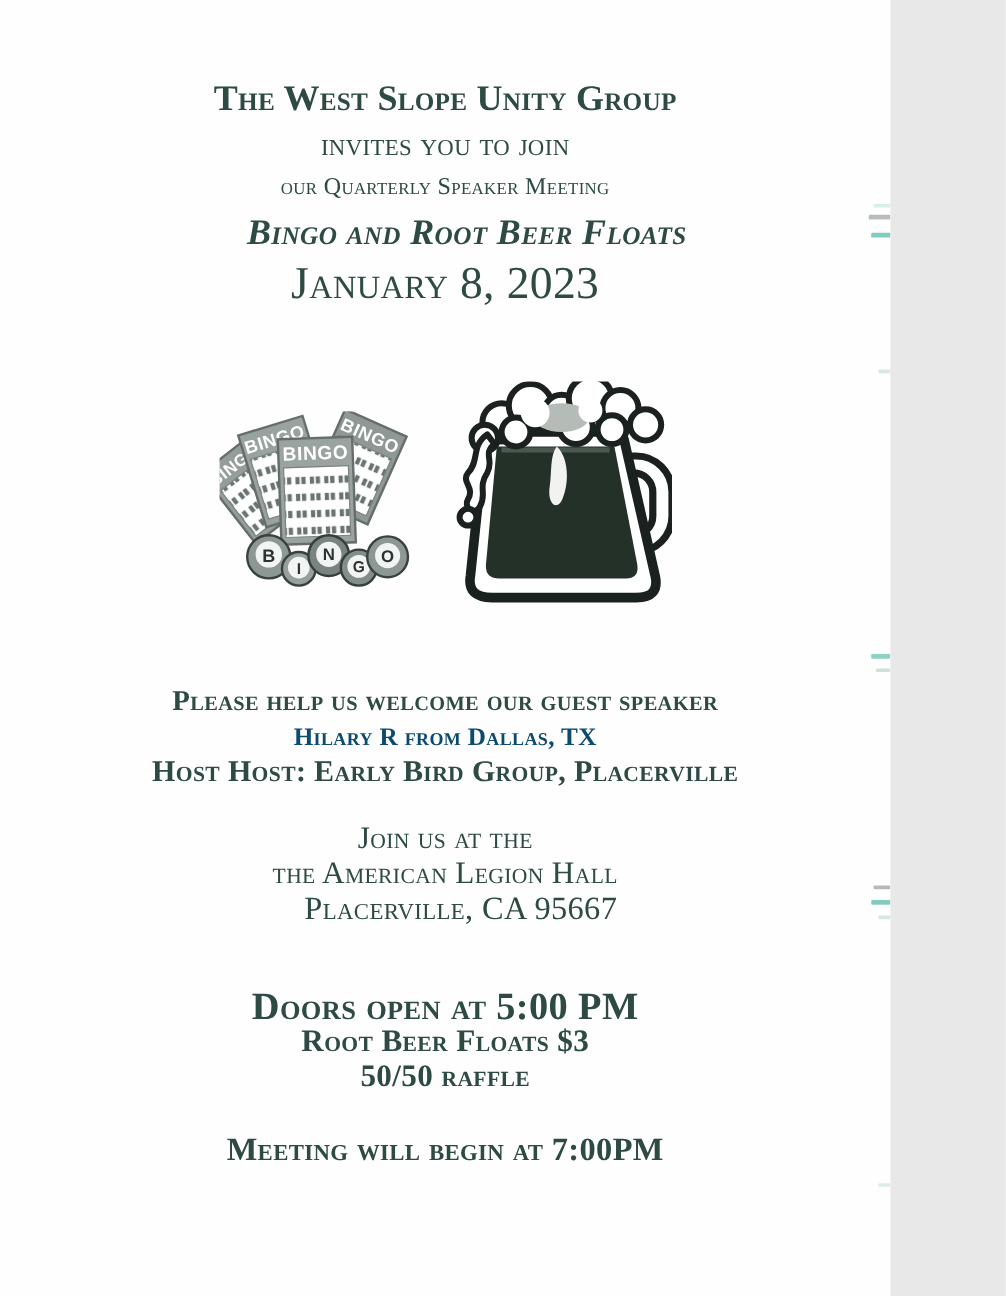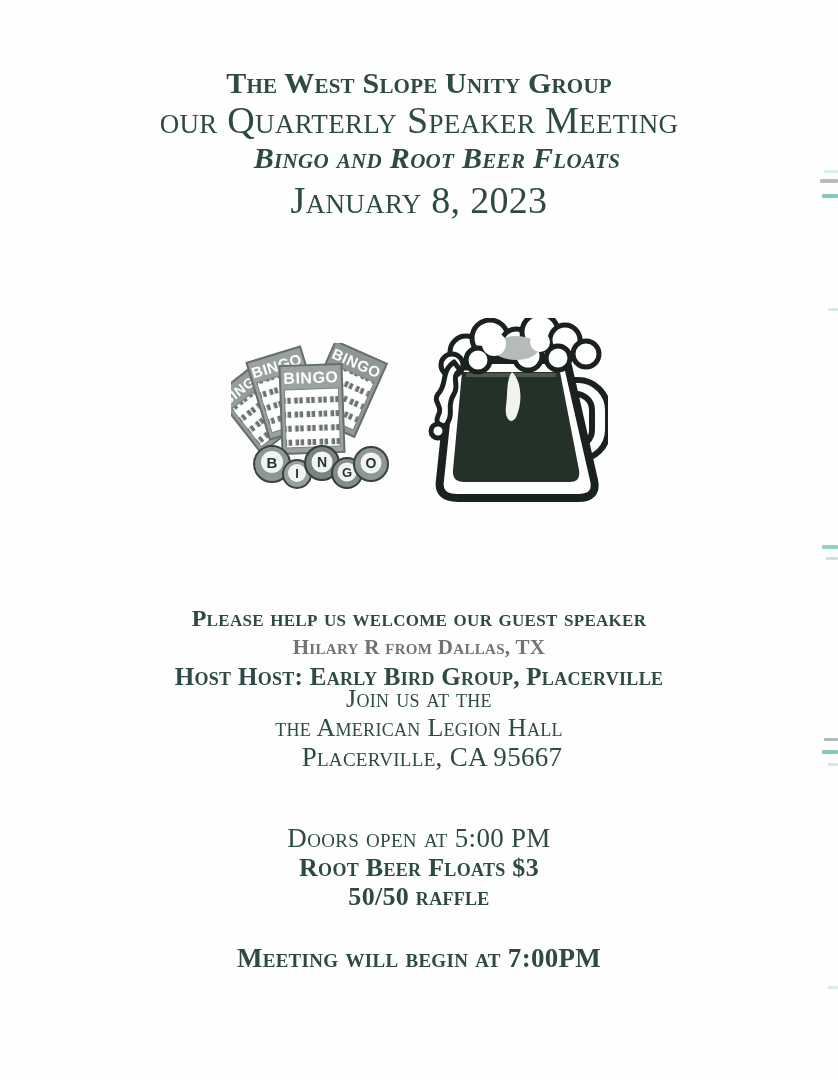--- a/index.html
+++ b/index.html
@@ -1,52 +1,52 @@
 <!DOCTYPE html>
 <html><head>
 <meta charset="utf-8">
 <style>
   html,body{margin:0;padding:0;background:#e8e8e8;}
   .page{
     position:relative;
-    width:838px;height:1080px;
+    width:742px;height:1080px;
     background:#fefefe;
     overflow:hidden;
     font-family:"Liberation Serif", serif;
     color:#2e4a44;
   }
   .block{position:absolute;left:0;width:100%;text-align:center;}
   .sc{font-variant:small-caps;letter-spacing:.3px;}
 
   
   .hdr{top:64px;}
   .t1{font-size:30px;font-weight:700;line-height:38px;letter-spacing:.2px;}
   .t2{font-size:27px;line-height:36px;}
-  .t3{font-size:38px;line-height:37px;}
+  .t3{font-size:20px;line-height:37px;}
   .t4{font-size:30px;font-weight:700;font-style:italic;line-height:38px;margin-left:36px;}
   .t5{font-size:38px;line-height:46px;}
 
   
   .art-row{top:318px;display:flex;justify-content:center;align-items:flex-start;gap:32px;}
   .art-bingo{margin-top:25px;}
 
   
   .spk{top:570px;}
-  .s1{font-size:24px;font-weight:700;line-height:30px;margin-top:33px;}
-  .s2{font-size:21px;font-weight:700;line-height:28px;color:#737373;}
+  .s1{font-size:24px;font-weight:700;line-height:30px;}
+  .s2{font-size:21px;font-weight:700;line-height:28px;color:#0c4a6e;}
   .s3{font-size:25px;font-weight:700;line-height:31px;}
 
   
   .loc{top:684px;}
   .l1,.l2,.l3{font-size:26px;line-height:29px;}
   .l4{font-size:27px;line-height:30px;margin-left:26px;}
 
   
   .sch{top:824px;}
-  .d1{font-size:27px;font-weight:400;line-height:29px;}
+  .d1{font-size:32px;font-weight:700;line-height:29px;}
   .d2{font-size:26px;line-height:29px;}
   .d3,.d4{font-size:26px;font-weight:700;line-height:29px;}
   .d5{font-size:27px;font-weight:700;line-height:30px;margin-top:32px;}
 
   
   .ftr{top:993px;font-size:20px;line-height:26px;color:#8b9189;letter-spacing:.2px;}
 
   
   .artifact{position:absolute;right:0;border-radius:1px;}
   .a1{top:170px;width:14px;height:3px;background:#d9efe9;}
@@ -63,20 +63,21 @@
   .card-hdr{font-family:"Liberation Sans",sans-serif;font-weight:700;fill:#ffffff;letter-spacing:.5px;}
   .ball-letter{font-family:"Liberation Sans",sans-serif;font-weight:700;fill:#2b332f;}
 </style>
 </head>
 <body>
 
 <div class="page">
 
   <header class="block hdr sc">
     <div class="t1">The West Slope Unity Group</div>
+    <div class="t2">invites you to join</div>
     <div class="t3">our Quarterly Speaker Meeting</div>
     <div class="t4">Bingo and Root Beer Floats</div>
     <div class="t5">January 8, 2023</div>
   </header>
 
   <div class="block art-row">
 
     <svg class="art-bingo" width="165" height="150" viewBox="0 0 165 150">
       <defs>
         <pattern id="numpat" width="12" height="14" patternUnits="userSpaceOnUse">

